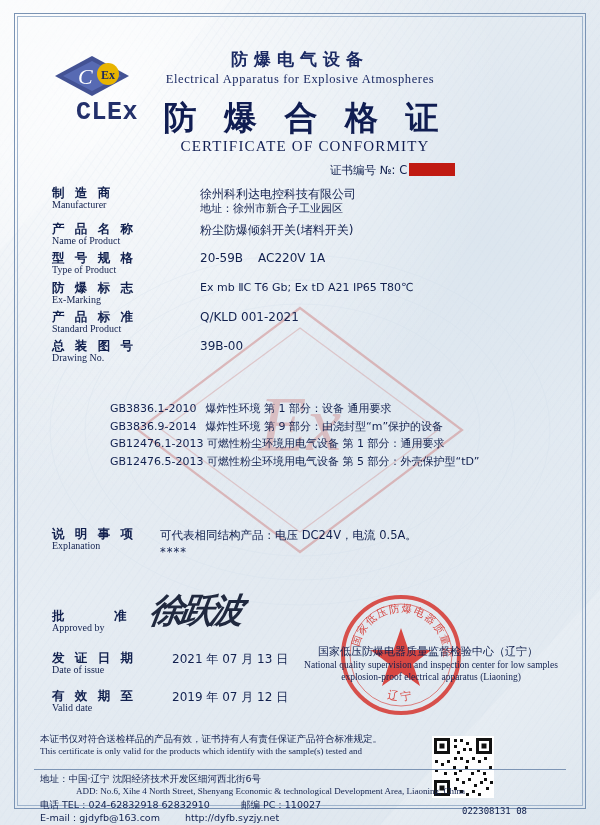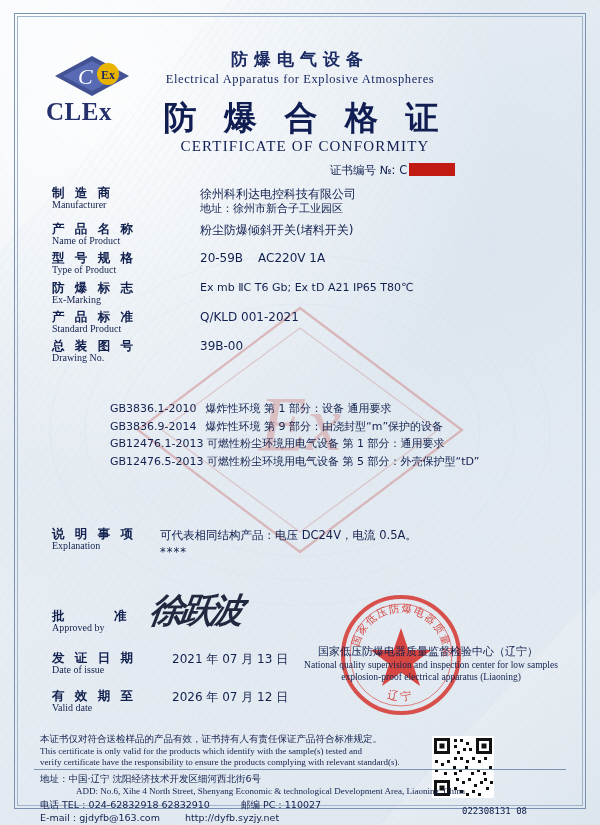--- a/index.html
+++ b/index.html
@@ -66,22 +66,22 @@
     left: 46px;
     top: 54px;
     width: 92px;
     height: 74px;
   }
   .logo .mark { position: absolute; left: 8px; top: 0; }
   .logo .word {
     position: absolute;
     left: 0; top: 44px;
     width: 92px;
-    text-align: left;
-    font-family: Liberation Serif, serif;
+    text-align: right;
+    font-family: Liberation Mono, monospace;
     font-weight: bold;
     font-size: 25px;
     letter-spacing: 0.5px;
     color: #23306b;
   }
 
   .hdr-cn {
     position: absolute;
     left: 150px; top: 48px; width: 300px;
     text-align: center;
@@ -428,21 +428,21 @@
 
   <div class="row" style="top:650px;">
     <span class="lbl-cn">发 证 日 期</span>
     <span class="lbl-en">Date of issue</span>
     <span class="val" style="left:120px;">2021 年 07 月 13 日</span>
   </div>
 
   <div class="row" style="top:688px;">
     <span class="lbl-cn">有 效 期 至</span>
     <span class="lbl-en">Valid date</span>
-    <span class="val" style="left:120px;">2026 年 07 月 12 日</span>
+    <span class="val" style="left:120px;">2019 年 07 月 12 日</span>
   </div>
 
   <svg class="seal" viewBox="0 0 126 126">
     <defs>
       <path id="sealArc" d="M 20,63 A 43,43 0 0 1 106,63"></path>
       <path id="sealArcB" d="M 18,63 A 45,45 0 0 0 108,63"></path>
     </defs>
     <circle cx="63" cy="63" r="58" fill="none" stroke="#d41c14" stroke-width="4" opacity="0.85"></circle>
     <circle cx="63" cy="63" r="51" fill="none" stroke="#d41c14" stroke-width="1" opacity="0.6"></circle>
     <polygon points="63,36 70.5,58 93.5,58 75,72 82,94 63,80.5 44,94 51,72 32.5,58 55.5,58" fill="#d41c14" opacity="0.9"></polygon>
@@ -456,21 +456,20 @@
 
   <div class="issuer-cn">国家低压防爆电器质量监督检验中心（辽宁）</div>
   <div class="issuer-en">
     <span>National quality supervision and inspection center for low samples</span><br>
     <span>explosion-proof electrical apparatus (Liaoning)</span>
   </div>
 
   <div class="foot-note">
     <div>本证书仅对符合送检样品的产品有效，证书持有人有责任保证产品符合标准规定。</div>
     <div class="en">This certificate is only valid for the products which identify with the sample(s) tested and</div>
-    <div class="en">verify certificate have the responsibility to ensure the products complying with relevant standard(s).</div>
   </div>
 
   <svg class="qr" viewBox="0 0 62 62">
     <rect x="0" y="0" width="62" height="62" fill="#ffffff"></rect>
     <g fill="#111">
       <rect x="2" y="2" width="16" height="16"></rect>
         <rect x="44" y="2" width="16" height="16"></rect>
         <rect x="2" y="44" width="16" height="16"></rect>
     </g>
     <g fill="#ffffff">

